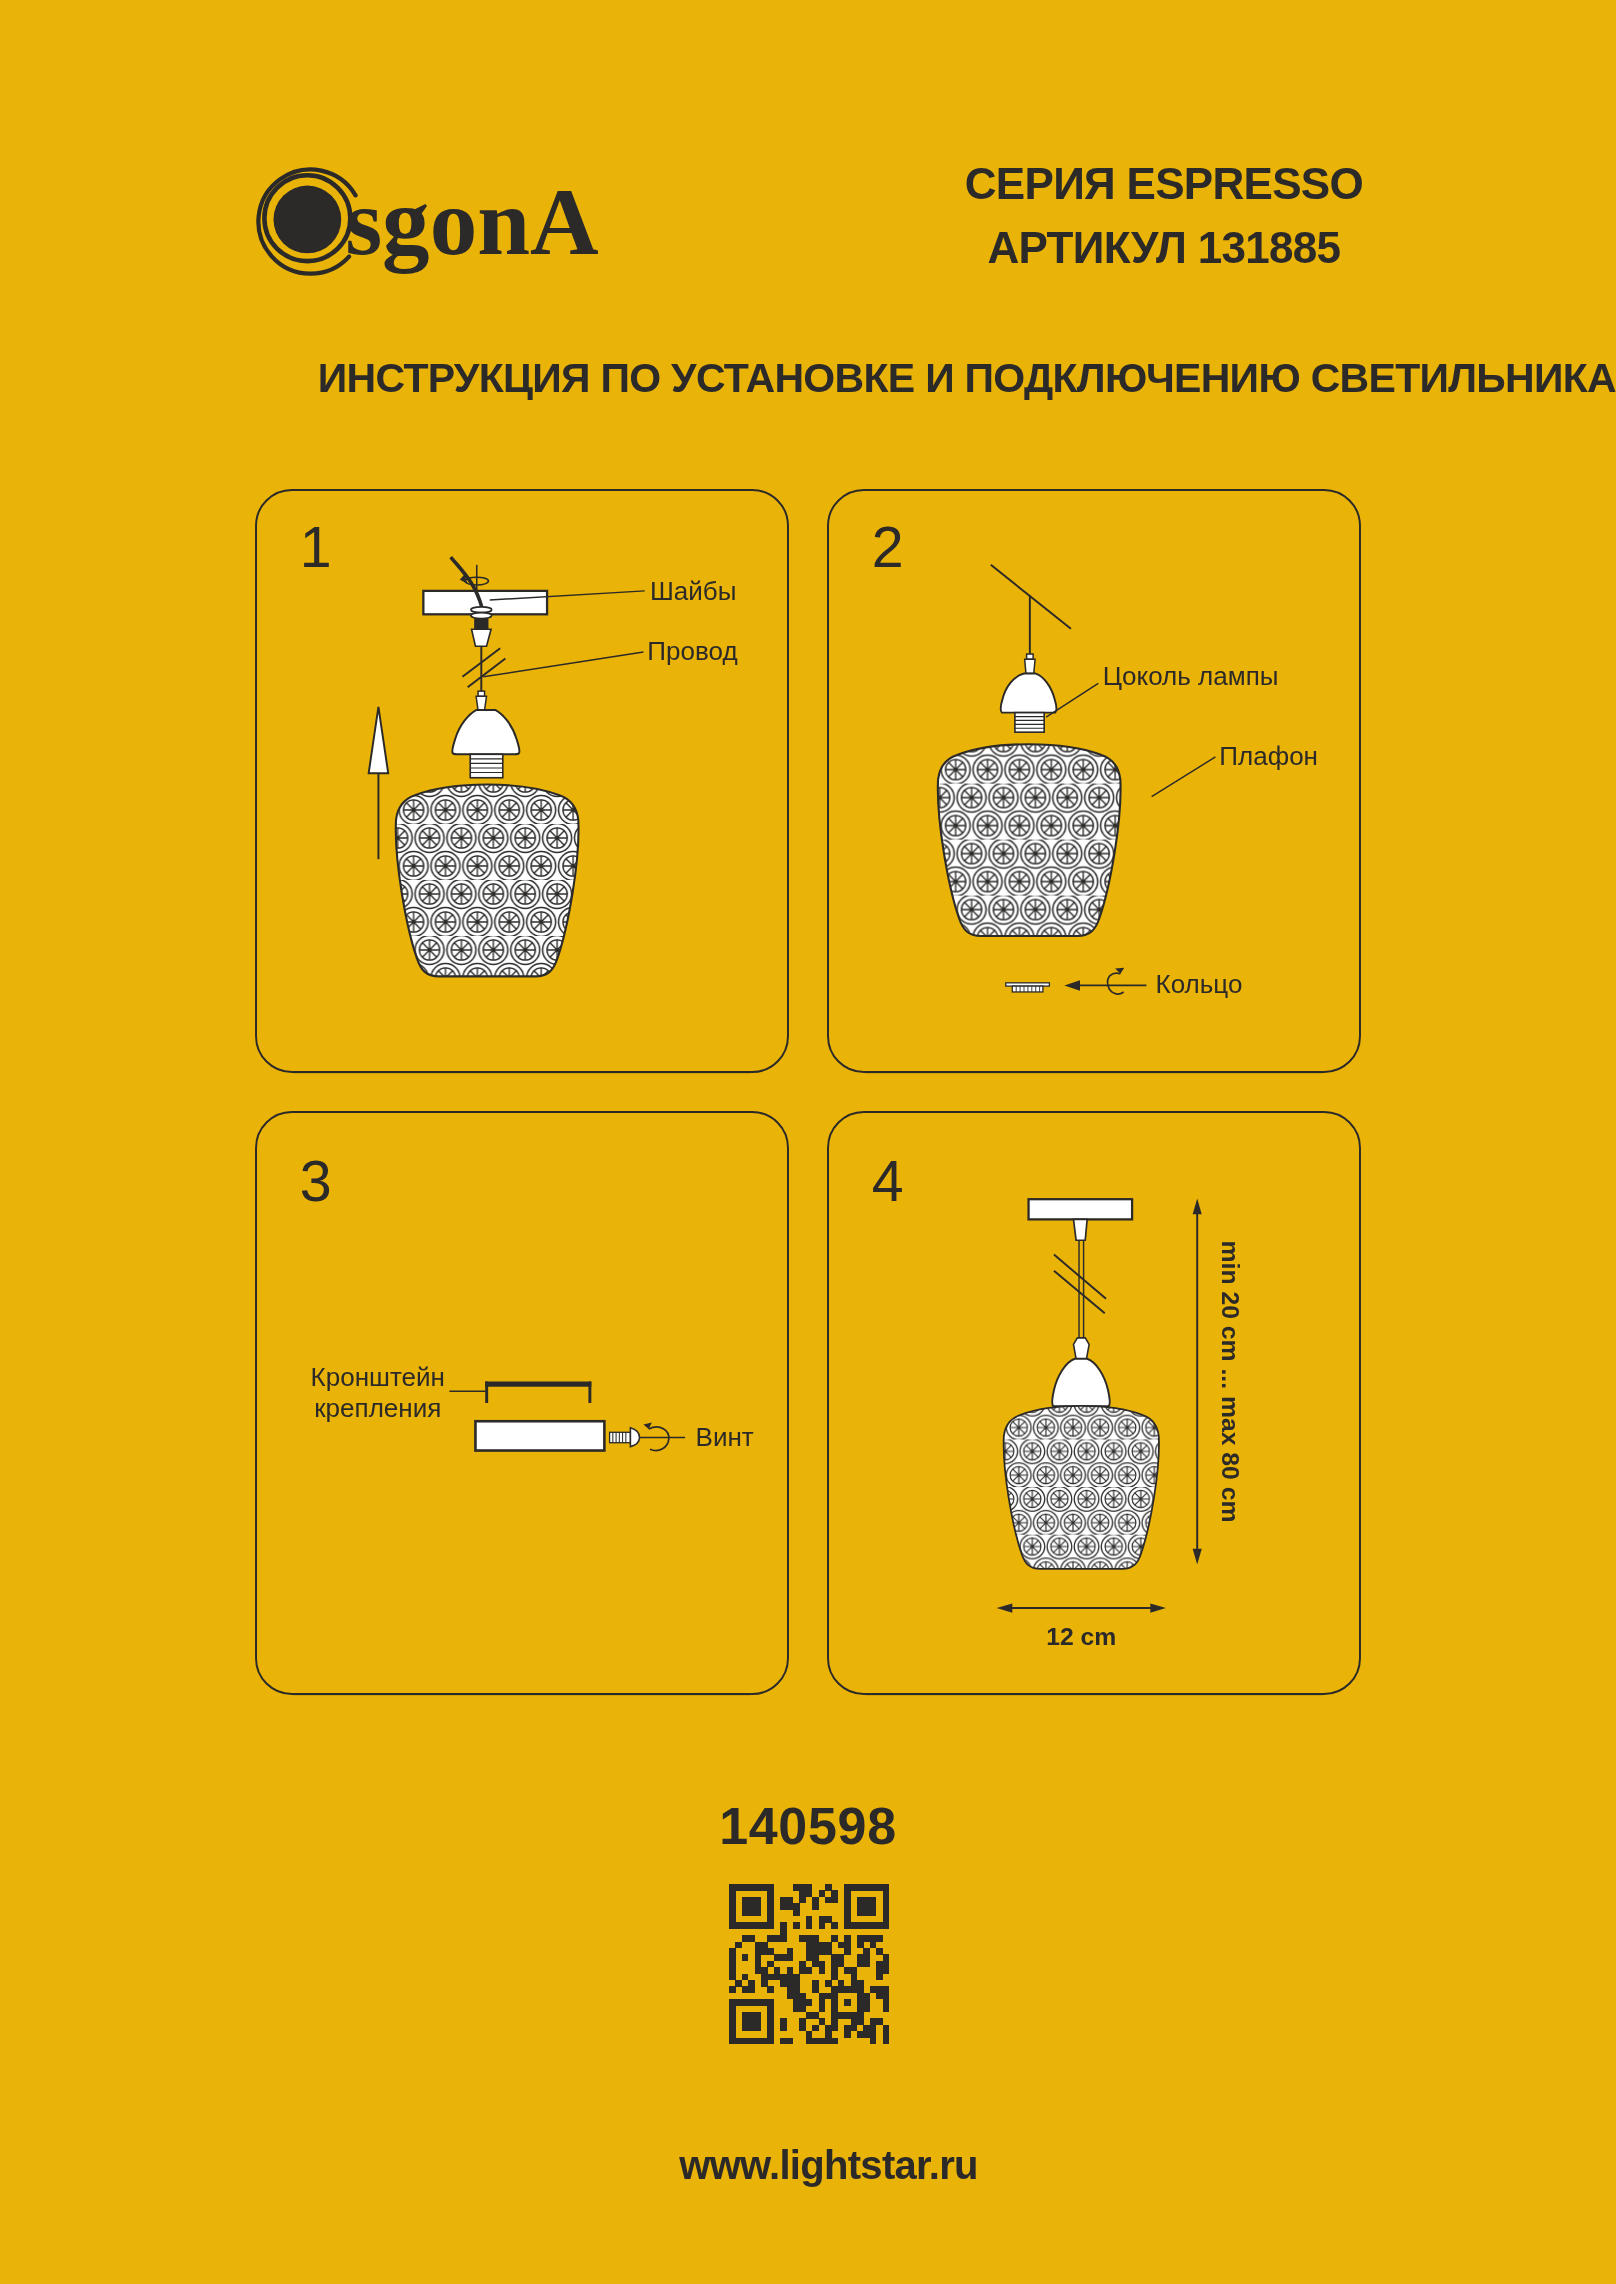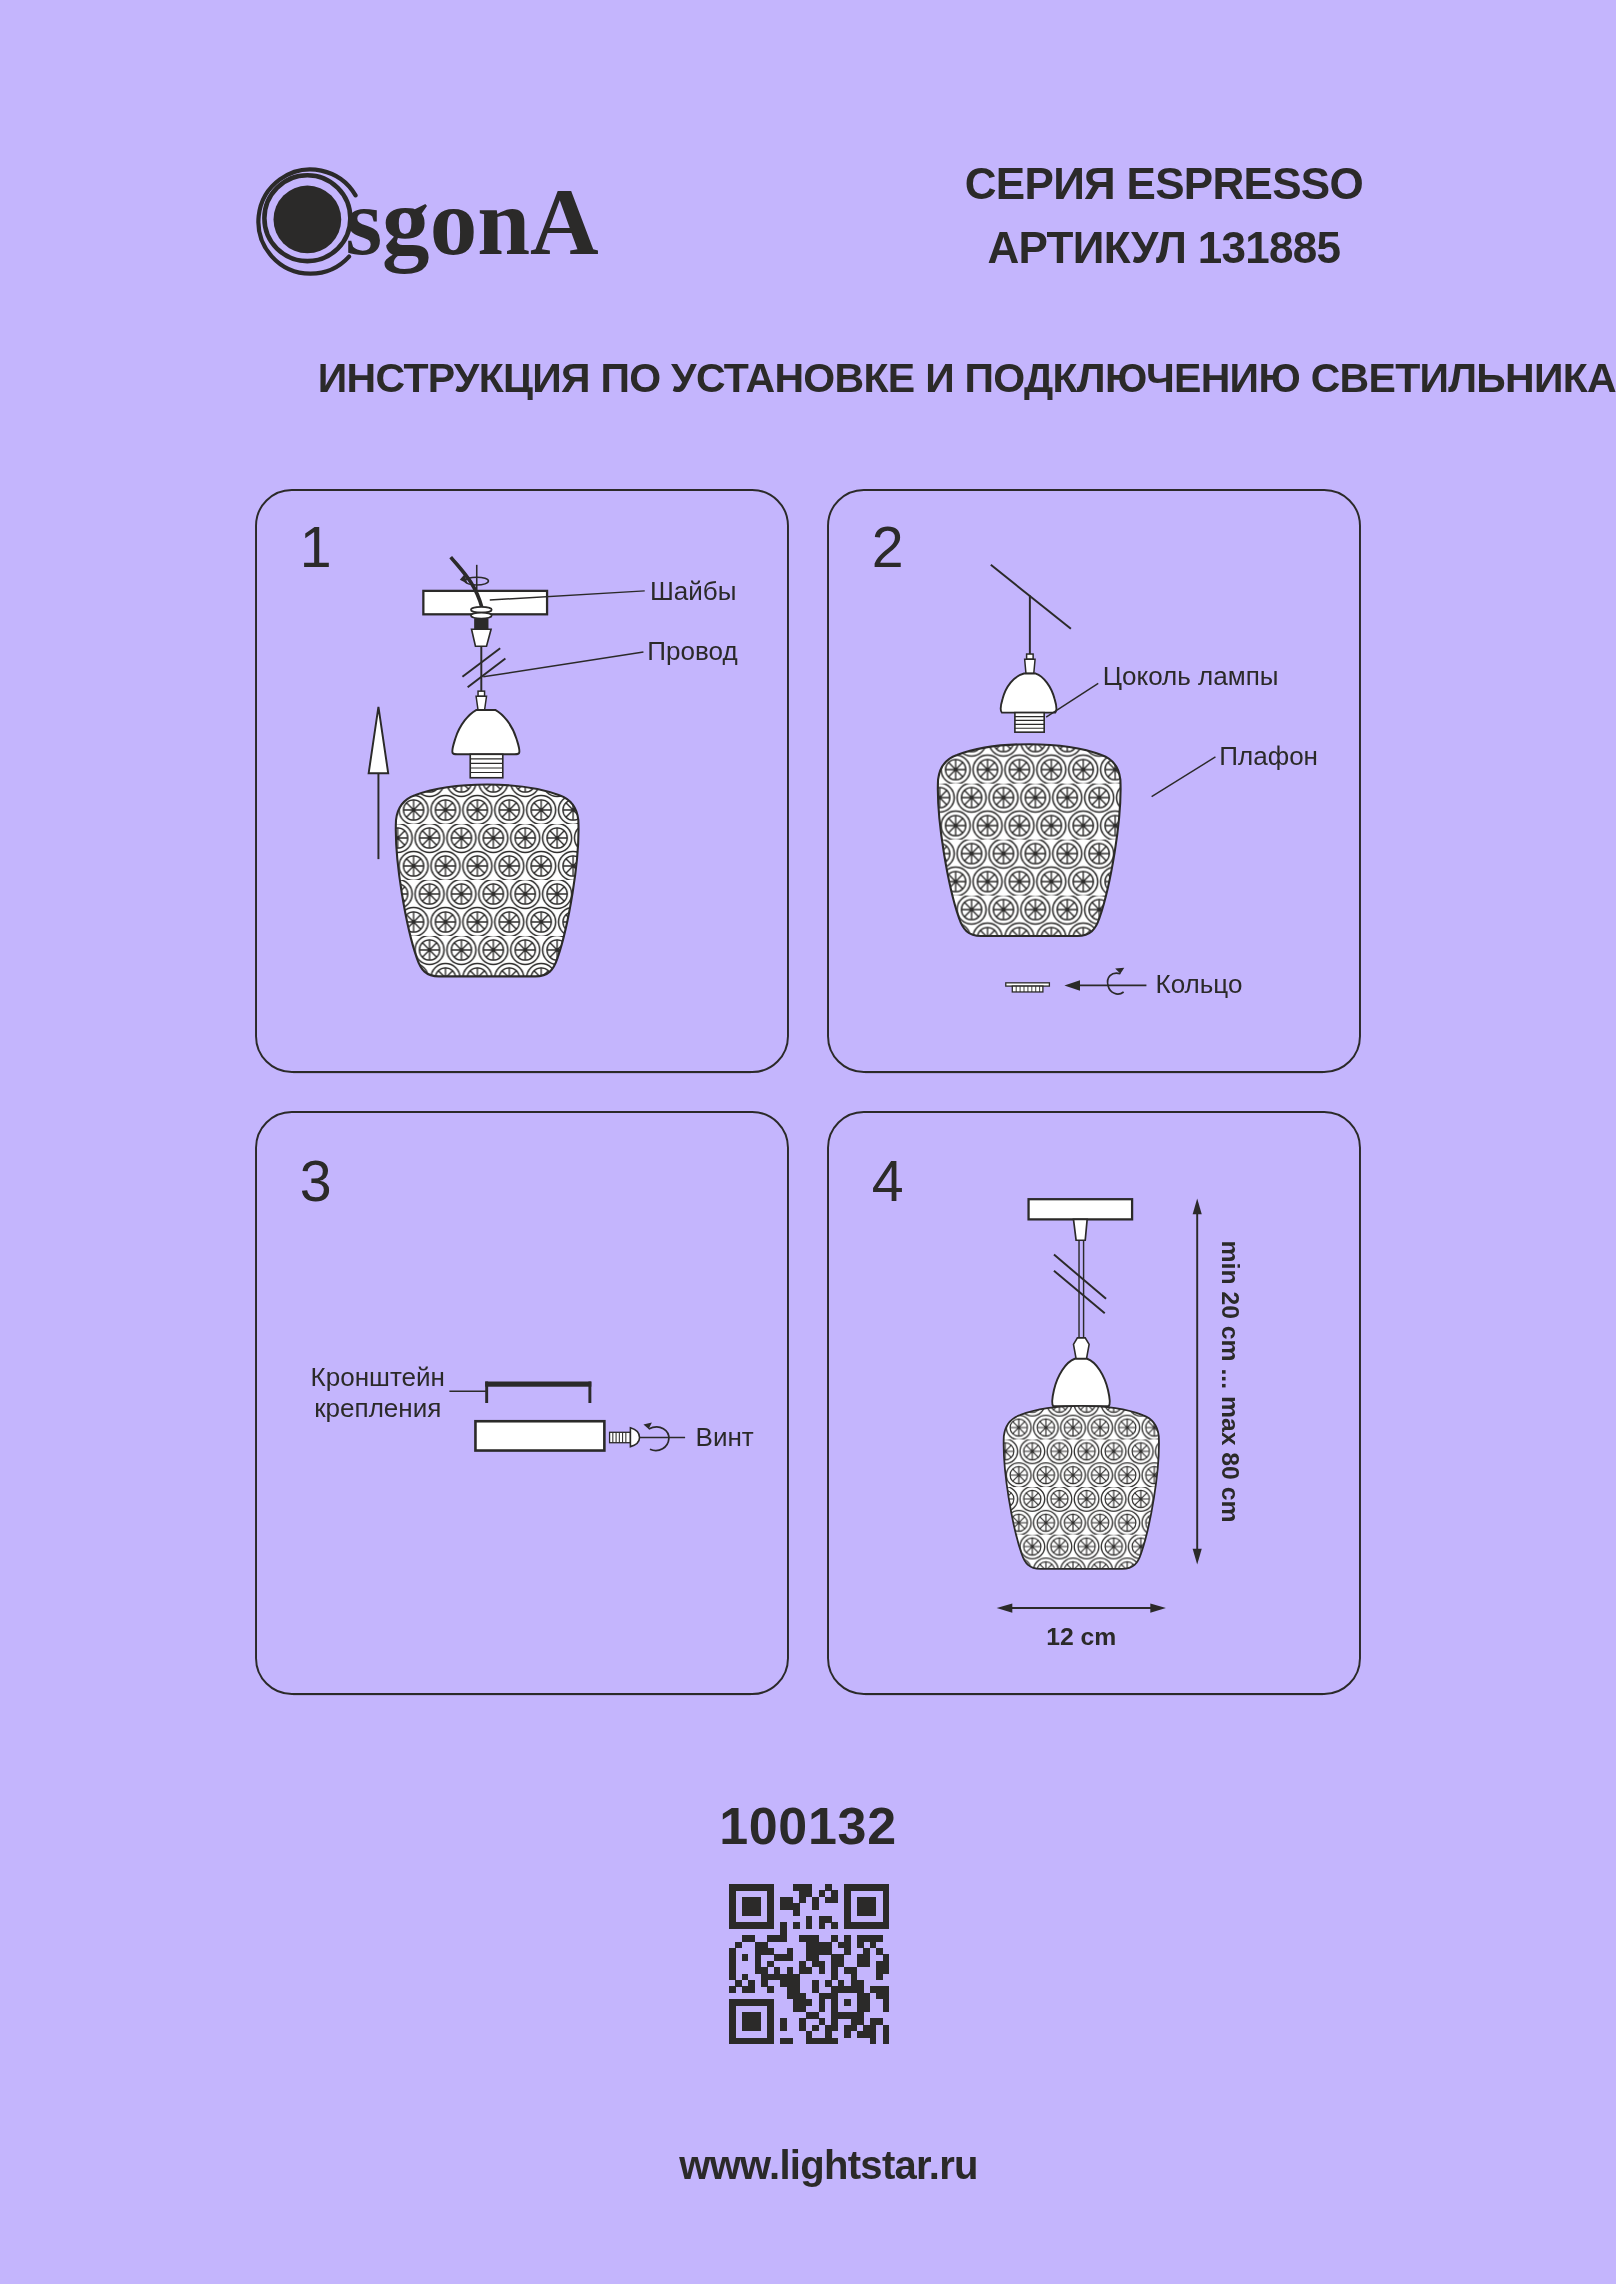--- a/index.html
+++ b/index.html
@@ -1,17 +1,17 @@
 <!DOCTYPE html>
 <html style="font-size:10.4px"><head>
 <meta charset="utf-8">
 <style>
   html,body{margin:0;padding:0;}
   body{background:#fff;color:#2b2a29;font-family:"Liberation Sans",sans-serif;}
-  .page{position:relative;width:1616px;height:2284px;background:#c4b5fd;overflow:hidden;}
+  .page{position:relative;width:1616px;height:2284px;background:#eab308;overflow:hidden;}
   .abs{position:absolute;}
   .hdr-right{right:253px;top:152px;text-align:center;font-weight:bold;font-size:44px;line-height:64px;letter-spacing:-0.7px;white-space:nowrap;}
   .title{left:0;right:0;top:355px;text-align:right;font-weight:bold;font-size:41px;letter-spacing:-0.7px;white-space:nowrap;}
   .panel{width:536px;height:586px;}
   .p1{left:254px;top:488px;}
   .p2{left:826px;top:488px;}
   .p3{left:254px;top:1110px;}
   .p4{left:826px;top:1110px;}
   svg text{fill:currentColor;}
   .num{font-size:88px;font-weight:400;}
@@ -198,21 +198,21 @@
       <text class="dim" transform="rotate(90 608 417)" x="608" y="417" text-anchor="middle">min 20 cm ... max 80 cm</text>
     </g>
     <g>
       <line x1="276" y1="765" x2="508" y2="765" stroke="currentColor" stroke-width="3"></line>
       <polygon points="262,765 286,758 286,772" fill="currentColor"></polygon>
       <polygon points="522,765 498,758 498,772" fill="currentColor"></polygon>
       <text class="dim" x="392" y="822" text-anchor="middle">12 cm</text>
     </g>
   </svg>
 
-  <div class="abs art">100132</div>
+  <div class="abs art">140598</div>
   <div class="abs qr"><svg viewBox="0 0 25 25" width="160" height="160" shape-rendering="crispEdges" fill="currentColor">
         <rect x="0" y="0" width="1.04" height="1.04"></rect>
         <rect x="1" y="0" width="1.04" height="1.04"></rect>
         <rect x="2" y="0" width="1.04" height="1.04"></rect>
         <rect x="3" y="0" width="1.04" height="1.04"></rect>
         <rect x="4" y="0" width="1.04" height="1.04"></rect>
         <rect x="5" y="0" width="1.04" height="1.04"></rect>
         <rect x="6" y="0" width="1.04" height="1.04"></rect>
         <rect x="10" y="0" width="1.04" height="1.04"></rect>
         <rect x="11" y="0" width="1.04" height="1.04"></rect>

